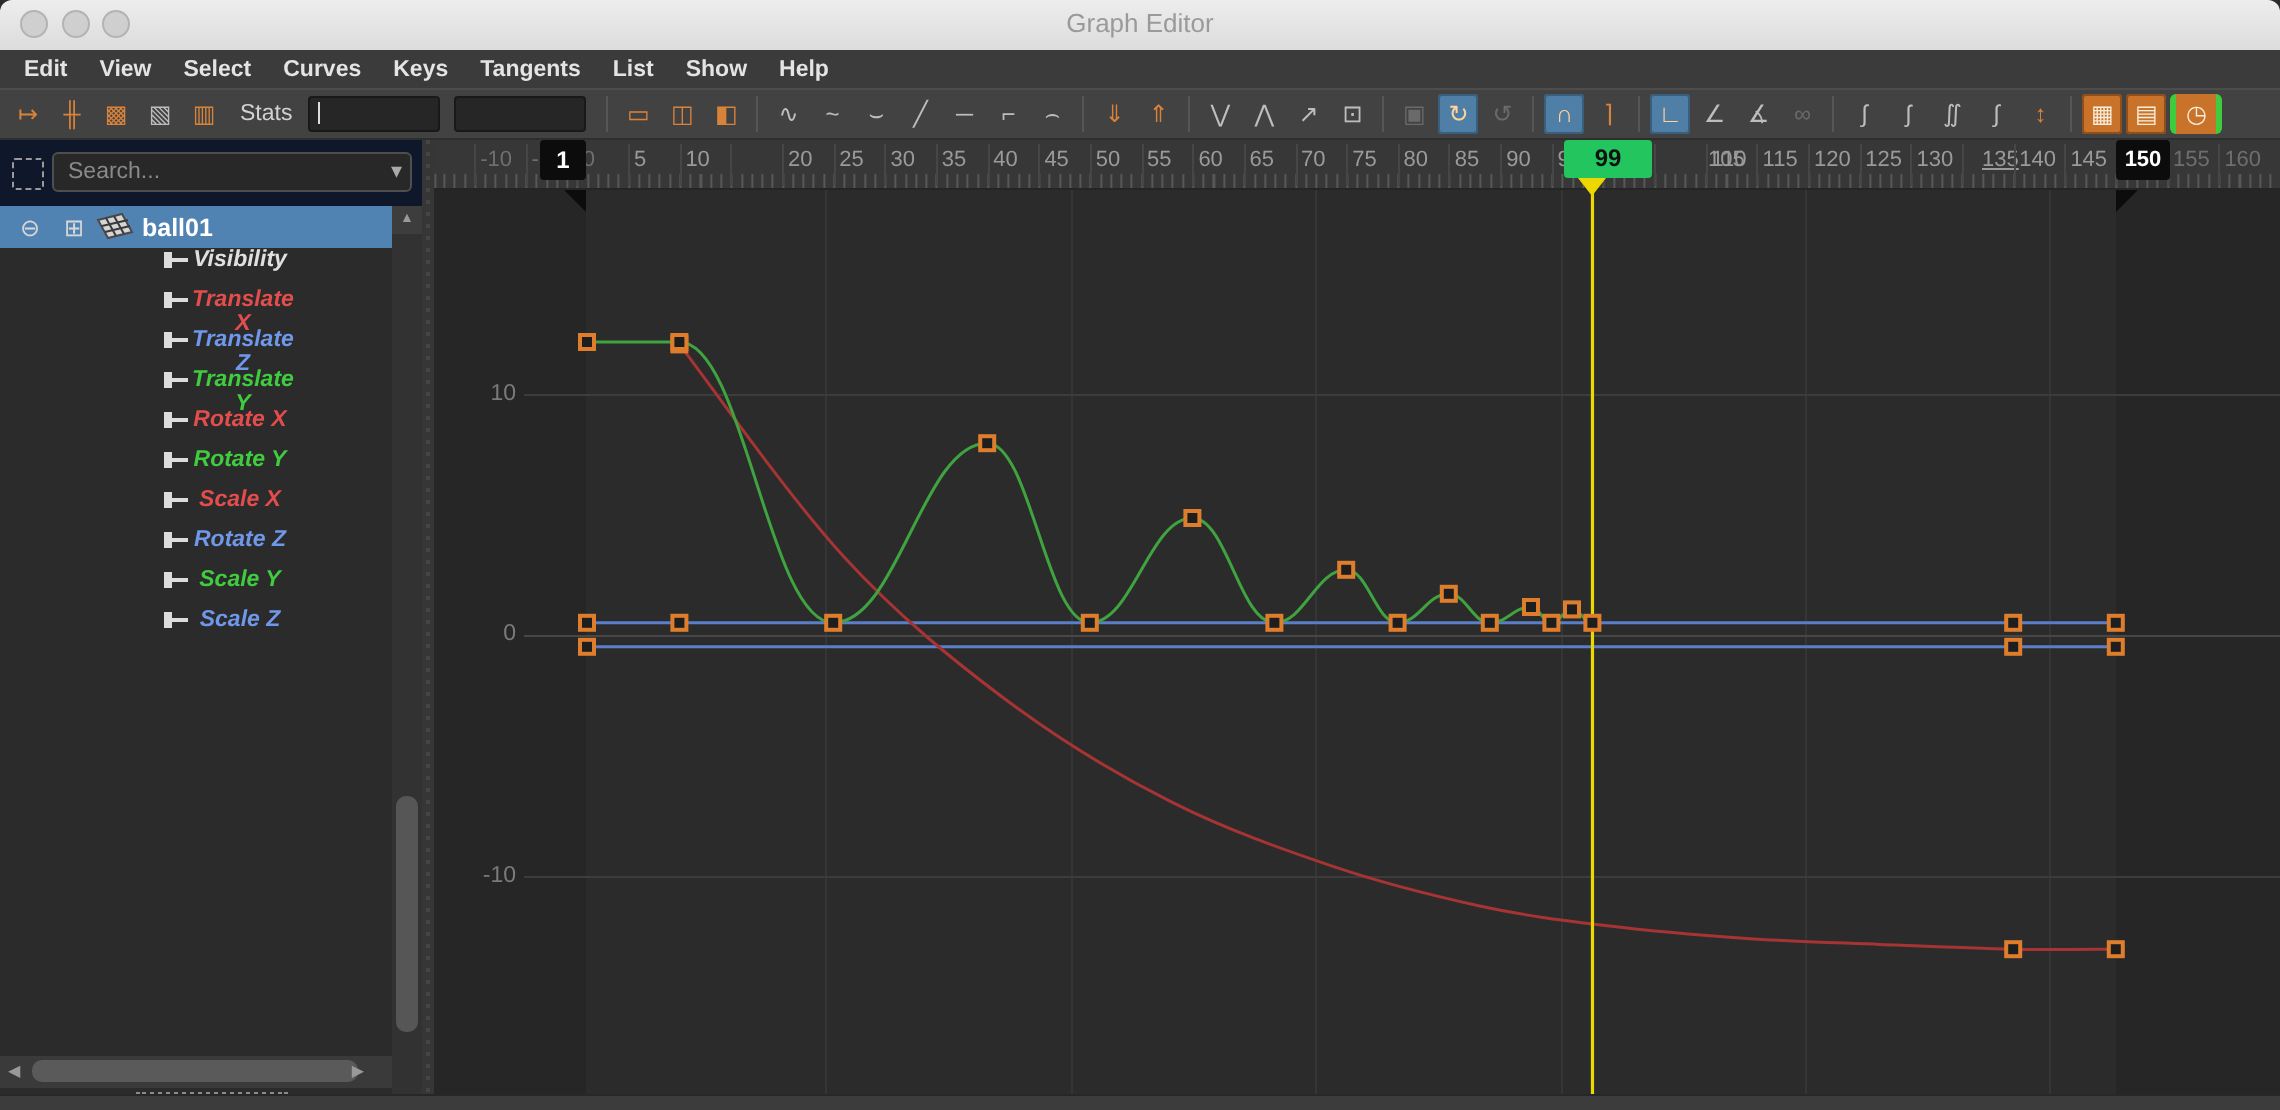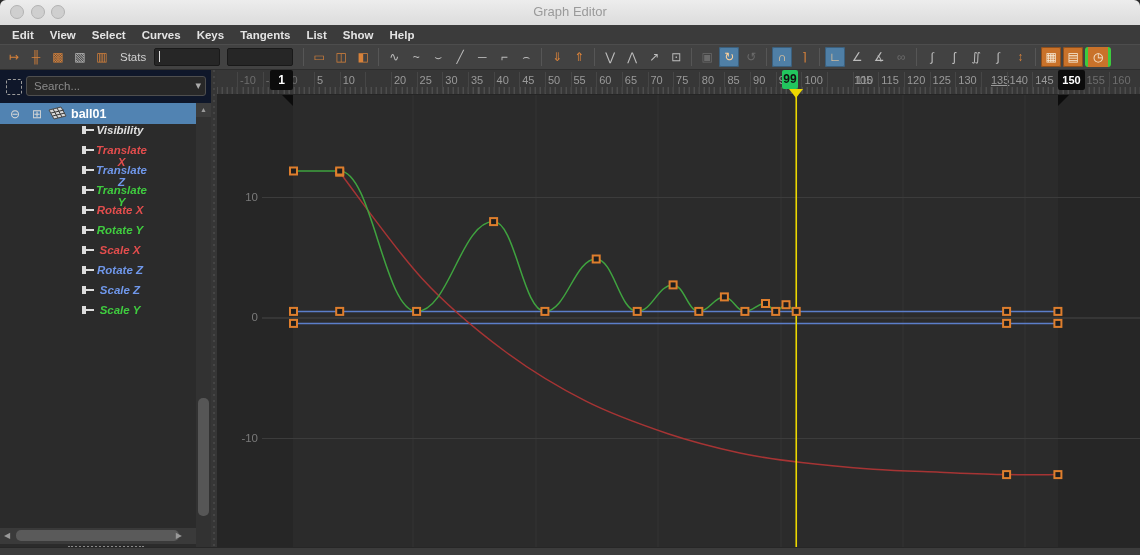--- a/index.html
+++ b/index.html
@@ -70,21 +70,21 @@
     border-bottom:1px solid #252525;box-sizing:border-box;}
   .ticks{position:absolute;left:0;bottom:0;width:923px;height:7px;
     background:repeating-linear-gradient(90deg,#575757 0 1px,transparent 1px 5.13px);background-position-x:4.7px;}
   .rline{position:absolute;top:2px;height:21px;width:1px;background:#464646;}
   .rlab{position:absolute;top:4px;font-size:11px;color:#9a9a9a;}
   .rlab.dim{color:#6e6e6e;}
   .marker{position:absolute;top:0;height:20px;border-radius:2px;text-align:center;
     font-size:12px;font-weight:700;line-height:20px;z-index:5;}
   .mstart{left:53px;width:23px;background:#0c0c0c;color:#ffffff;}
   .mend{left:841px;width:27px;background:#0c0c0c;color:#ffffff;font-size:11px;}
-  .mcur{left:565px;width:16px;height:19px;background:#22c55e;color:#111111;line-height:19px;}
+  .mcur{left:565px;width:44px;height:19px;background:#22c55e;color:#111111;line-height:19px;}
   .wedge{position:absolute;width:0;height:0;z-index:5;}
   .wstart{left:65px;top:25px;border-top:11px solid #0c0c0c;border-left:11px solid transparent;}
   .wend{left:841px;top:25px;border-top:11px solid #0c0c0c;border-right:11px solid transparent;}
   .wcur{left:572px;top:19px;border-top:9px solid #ecd800;border-left:7px solid transparent;border-right:7px solid transparent;}
   
   .graph{position:absolute;left:217px;top:95px;width:923px;height:452px;background:#2b2b2b;overflow:hidden;}
   .band{position:absolute;top:0;height:452px;background:#262626;}
   .bleft{left:0;width:76px;}
   .bright{left:841px;width:82px;}
   .vlab{position:absolute;left:0;width:41px;text-align:right;font-size:11.5px;color:#7a7a7a;}
@@ -317,28 +317,28 @@
               <rect x="2" y="2" width="4" height="8" fill="#dcdcdc"></rect>
               <rect x="6" y="5" width="8" height="2" fill="#dcdcdc"></rect>
             </svg>
             <span class="chlabel" style="color: rgb(111, 151, 234);">Rotate Z</span>
           </div>
           <div class="chrow">
             <svg class="kicon" width="16" height="12">
               <rect x="2" y="2" width="4" height="8" fill="#dcdcdc"></rect>
               <rect x="6" y="5" width="8" height="2" fill="#dcdcdc"></rect>
             </svg>
+            <span class="chlabel" style="color: rgb(63, 204, 63);">Scale Y</span>
+          </div>
+          <div class="chrow">
+            <svg class="kicon" width="16" height="12">
+              <rect x="2" y="2" width="4" height="8" fill="#dcdcdc"></rect>
+              <rect x="6" y="5" width="8" height="2" fill="#dcdcdc"></rect>
+            </svg>
             <span class="chlabel" style="color: rgb(111, 151, 234);">Scale Z</span>
-          </div>
-          <div class="chrow">
-            <svg class="kicon" width="16" height="12">
-              <rect x="2" y="2" width="4" height="8" fill="#dcdcdc"></rect>
-              <rect x="6" y="5" width="8" height="2" fill="#dcdcdc"></rect>
-            </svg>
-            <span class="chlabel" style="color: rgb(63, 204, 63);">Scale Y</span>
           </div>
         </div>
     </div>
     <div class="vscroll">
       <div class="vs-up">▲</div>
       <div class="vs-thumb"></div>
       <div class="vs-down">▼</div>
     </div>
     <div class="hscrollzone">
       <div class="hs-left">◀</div>

